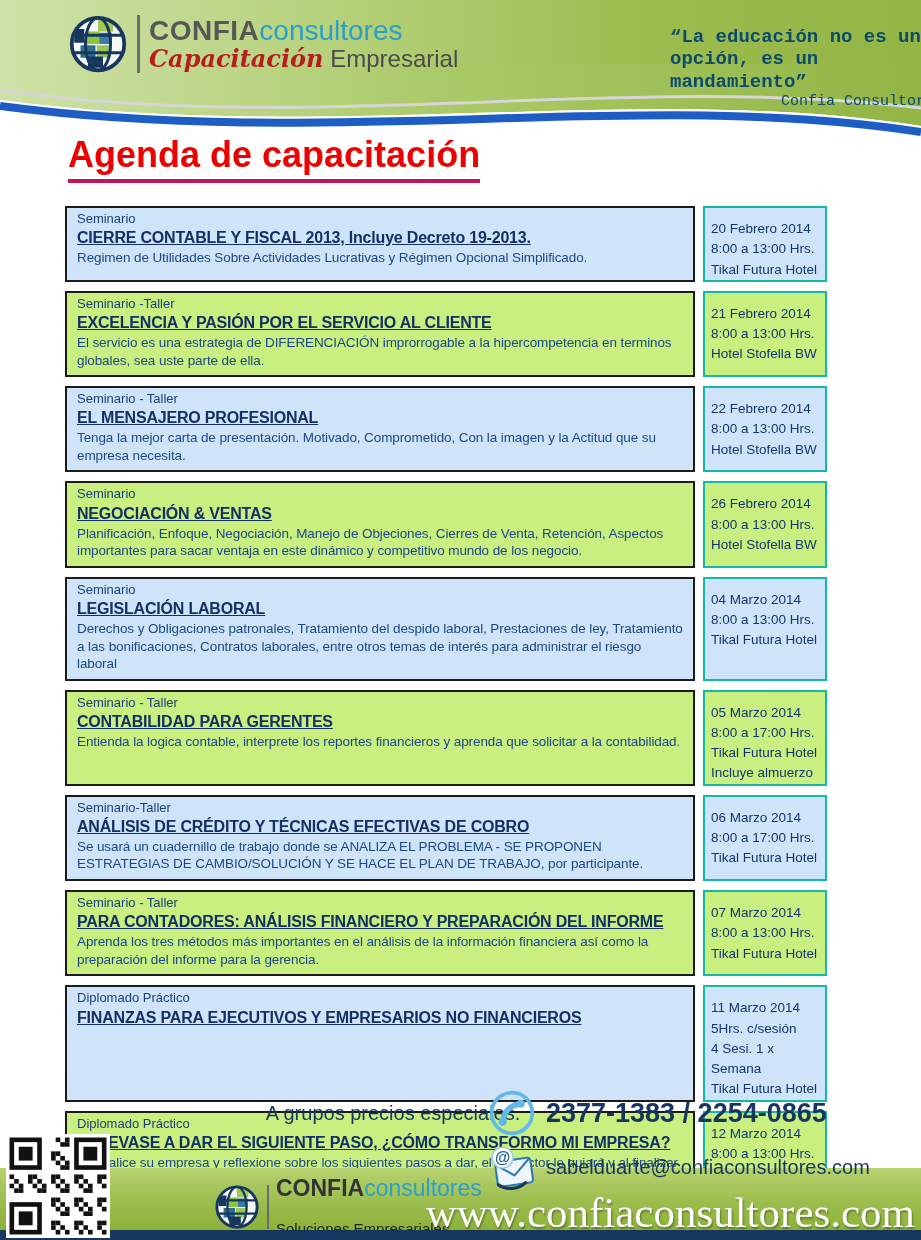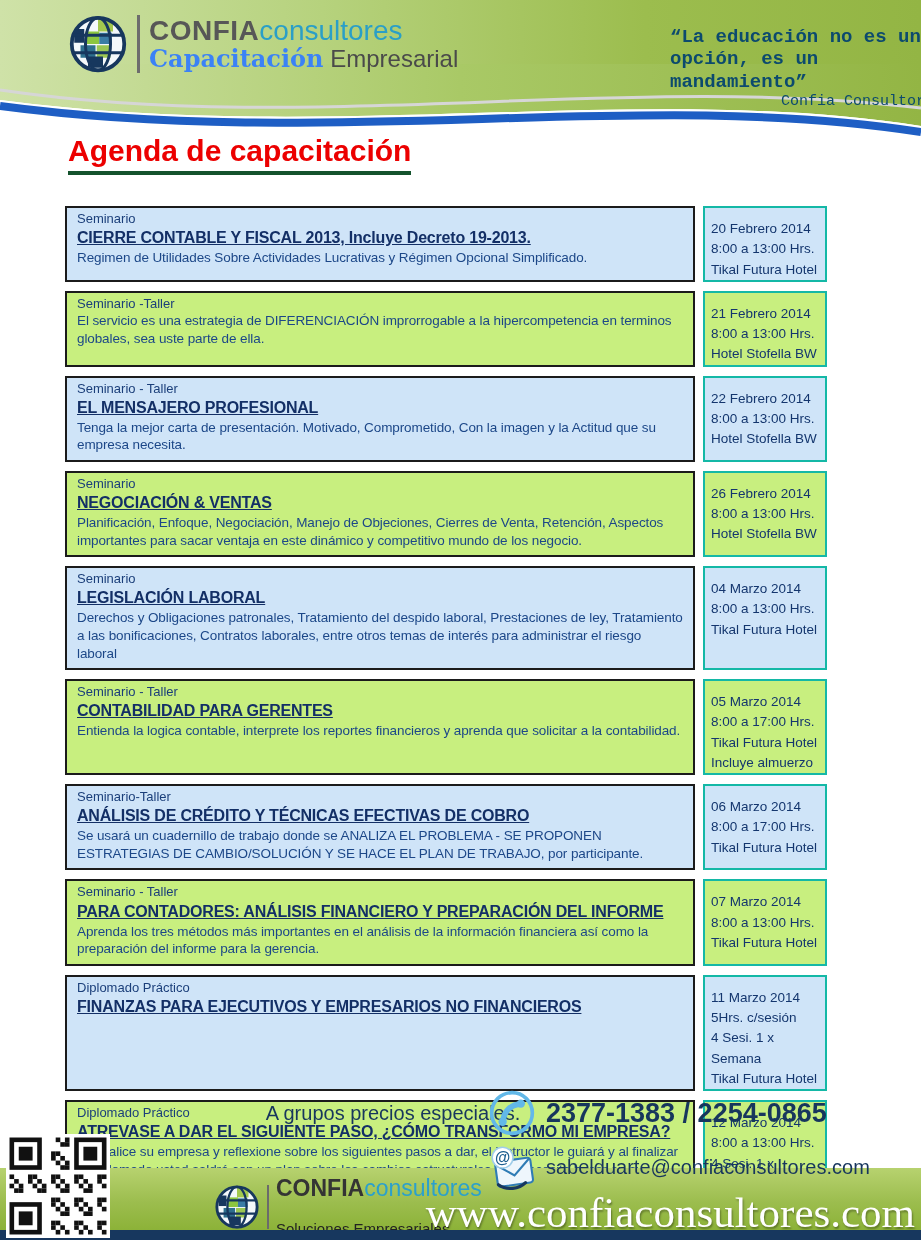--- a/index.html
+++ b/index.html
@@ -8,32 +8,32 @@
 
   
   .hdr{position:absolute;left:0;top:0;width:921px;height:100px;
        background:linear-gradient(90deg,#cfe2a8 0%,#b6d27d 35%,#9cbd4e 70%,#93b544 100%);}
   .hdr-logo{position:absolute;left:68px;top:14px;display:flex;align-items:center;gap:9px;z-index:3;}
   .logo-divider{width:3px;height:58px;background:#6d6d6d;}
   .logo-line1{font-size:28px;line-height:1.05;}
   .logo-name{font-weight:bold;color:#575757;letter-spacing:.5px;}
   .logo-suffix{color:#2a9fc7;}
   .logo-line2{font-size:24px;line-height:1.1;}
-  .logo-script{font-family:"DejaVu Serif",serif;font-weight:bold;color:#3b82f6;}
+  .logo-script{font-family:"DejaVu Serif",serif;font-style:italic;font-weight:bold;color:#b91c1c;}
   .logo-rest{color:#4a4a4a;}
   .quote{position:absolute;left:670px;top:26px;width:286px;color:#0c4a6e;z-index:3;font-family:Liberation Mono, monospace;}
   .quote-text{font-size:19px;font-weight:bold;line-height:1.18;white-space:pre-line;}
   .quote-attr{margin-top:0;text-align:right;font-size:15px;padding-right:4px;}
 
   .swoosh{position:absolute;left:0;top:64px;width:921px;height:112px;z-index:2;}
 
   
   .page-title{position:absolute;left:68px;top:134px;z-index:4;
-      font-size:30px;font-weight:bold;color:#ec0000;
-      border-bottom:4px solid #14532d;padding-bottom:3px;}
+      font-size:36px;font-weight:bold;color:#ec0000;
+      border-bottom:4px solid #be185d;padding-bottom:3px;}
 
   
   .list{position:absolute;left:65px;top:206px;width:762px;z-index:4;}
   .row{display:flex;gap:8px;align-items:stretch;margin-bottom:9px;}
   .card{width:630px;box-sizing:border-box;border:2px solid #1b1b1b;padding:3px 10px 6px 10px;}
   .sched{width:124px;box-sizing:border-box;border:2px solid #14b8a6;padding:11px 2px 0 6px;
          font-size:13.5px;line-height:1.5;color:#14366e;white-space:pre-line;}
   .blue{background:#cfe4f8;}
   .green{background:#c8ef7f;}
   .s-type{font-size:13px;line-height:1.25;color:#1b3f7a;}
@@ -134,20 +134,21 @@
         <div class="s-desc">Regimen de Utilidades Sobre Actividades Lucrativas y Régimen Opcional Simplificado.</div>
       </div>
       <div class="sched blue">20 Febrero 2014
 8:00 a 13:00 Hrs.
 Tikal Futura Hotel</div>
     </div>
 
     <div class="row">
       <div class="card green">
         <div class="s-type">Seminario -Taller</div>
+        <div class="s-title">EXCELENCIA Y PASIÓN POR EL SERVICIO AL CLIENTE</div>
         <div class="s-desc">El servicio es una estrategia de DIFERENCIACIÓN improrrogable a la hipercompetencia en terminos globales, sea uste parte de ella.</div>
       </div>
       <div class="sched green">21 Febrero 2014
 8:00 a 13:00 Hrs.
 Hotel Stofella BW</div>
     </div>
 
     <div class="row">
       <div class="card blue">
         <div class="s-type">Seminario - Taller</div>

